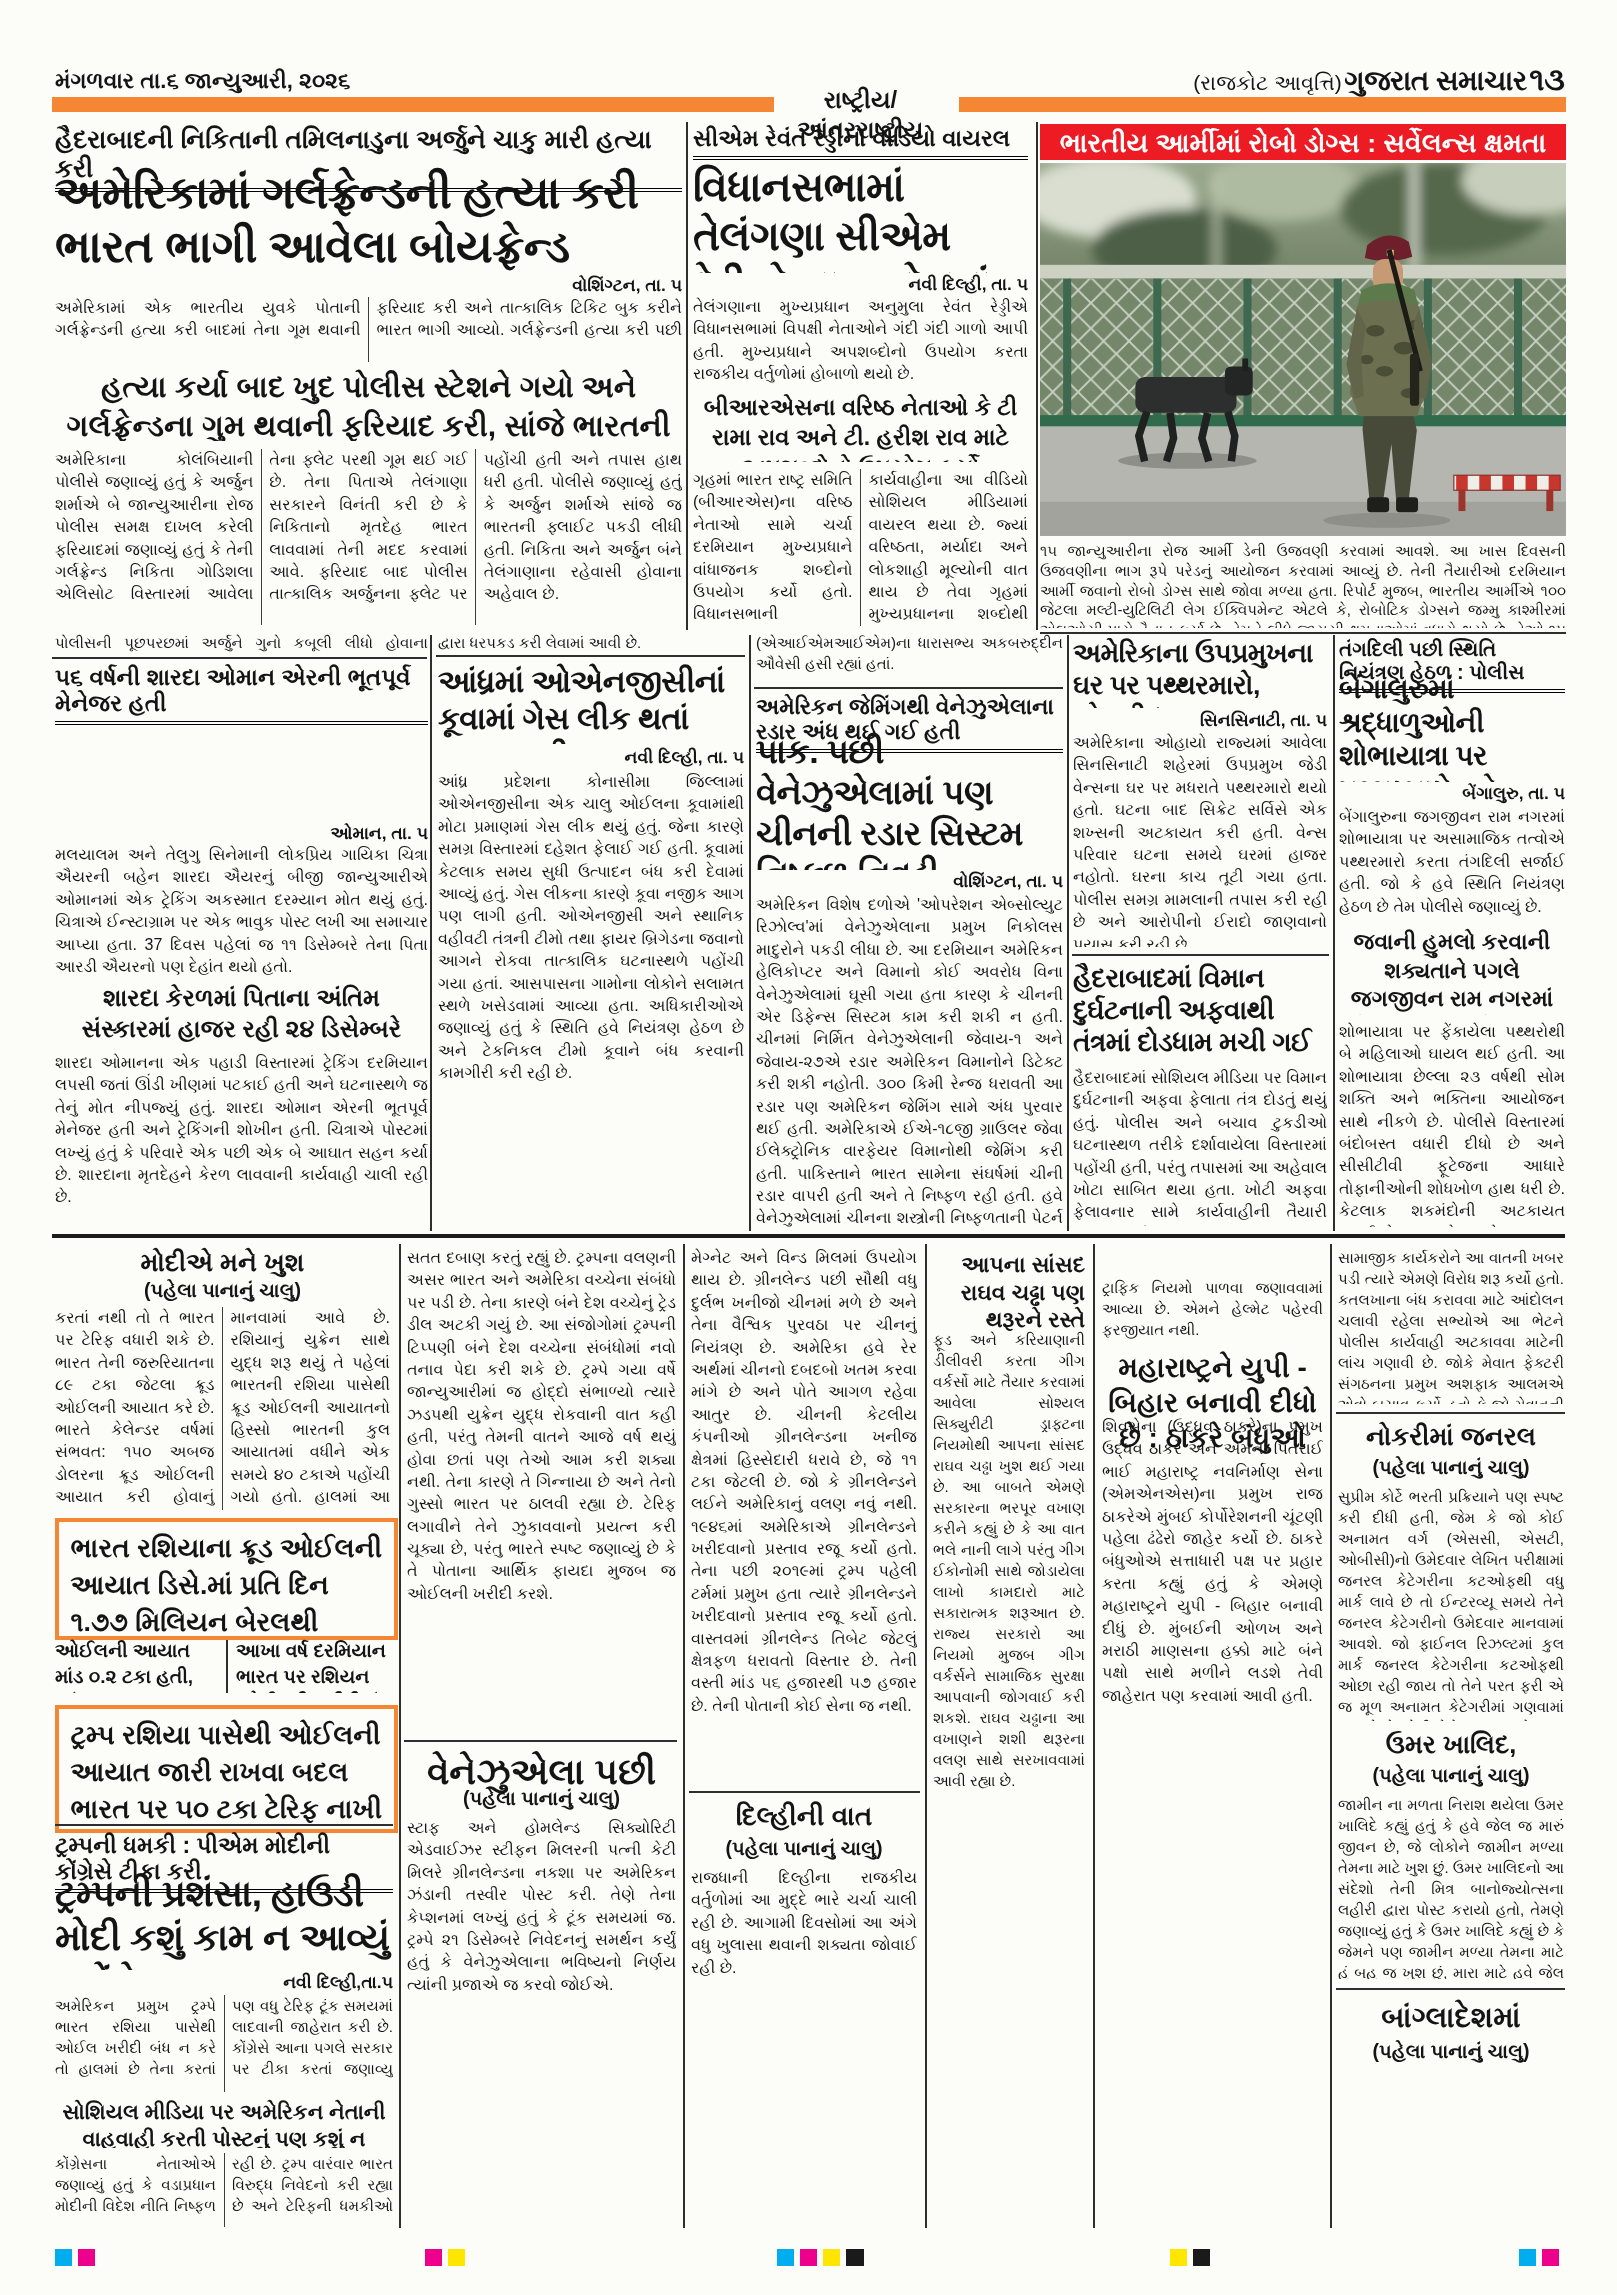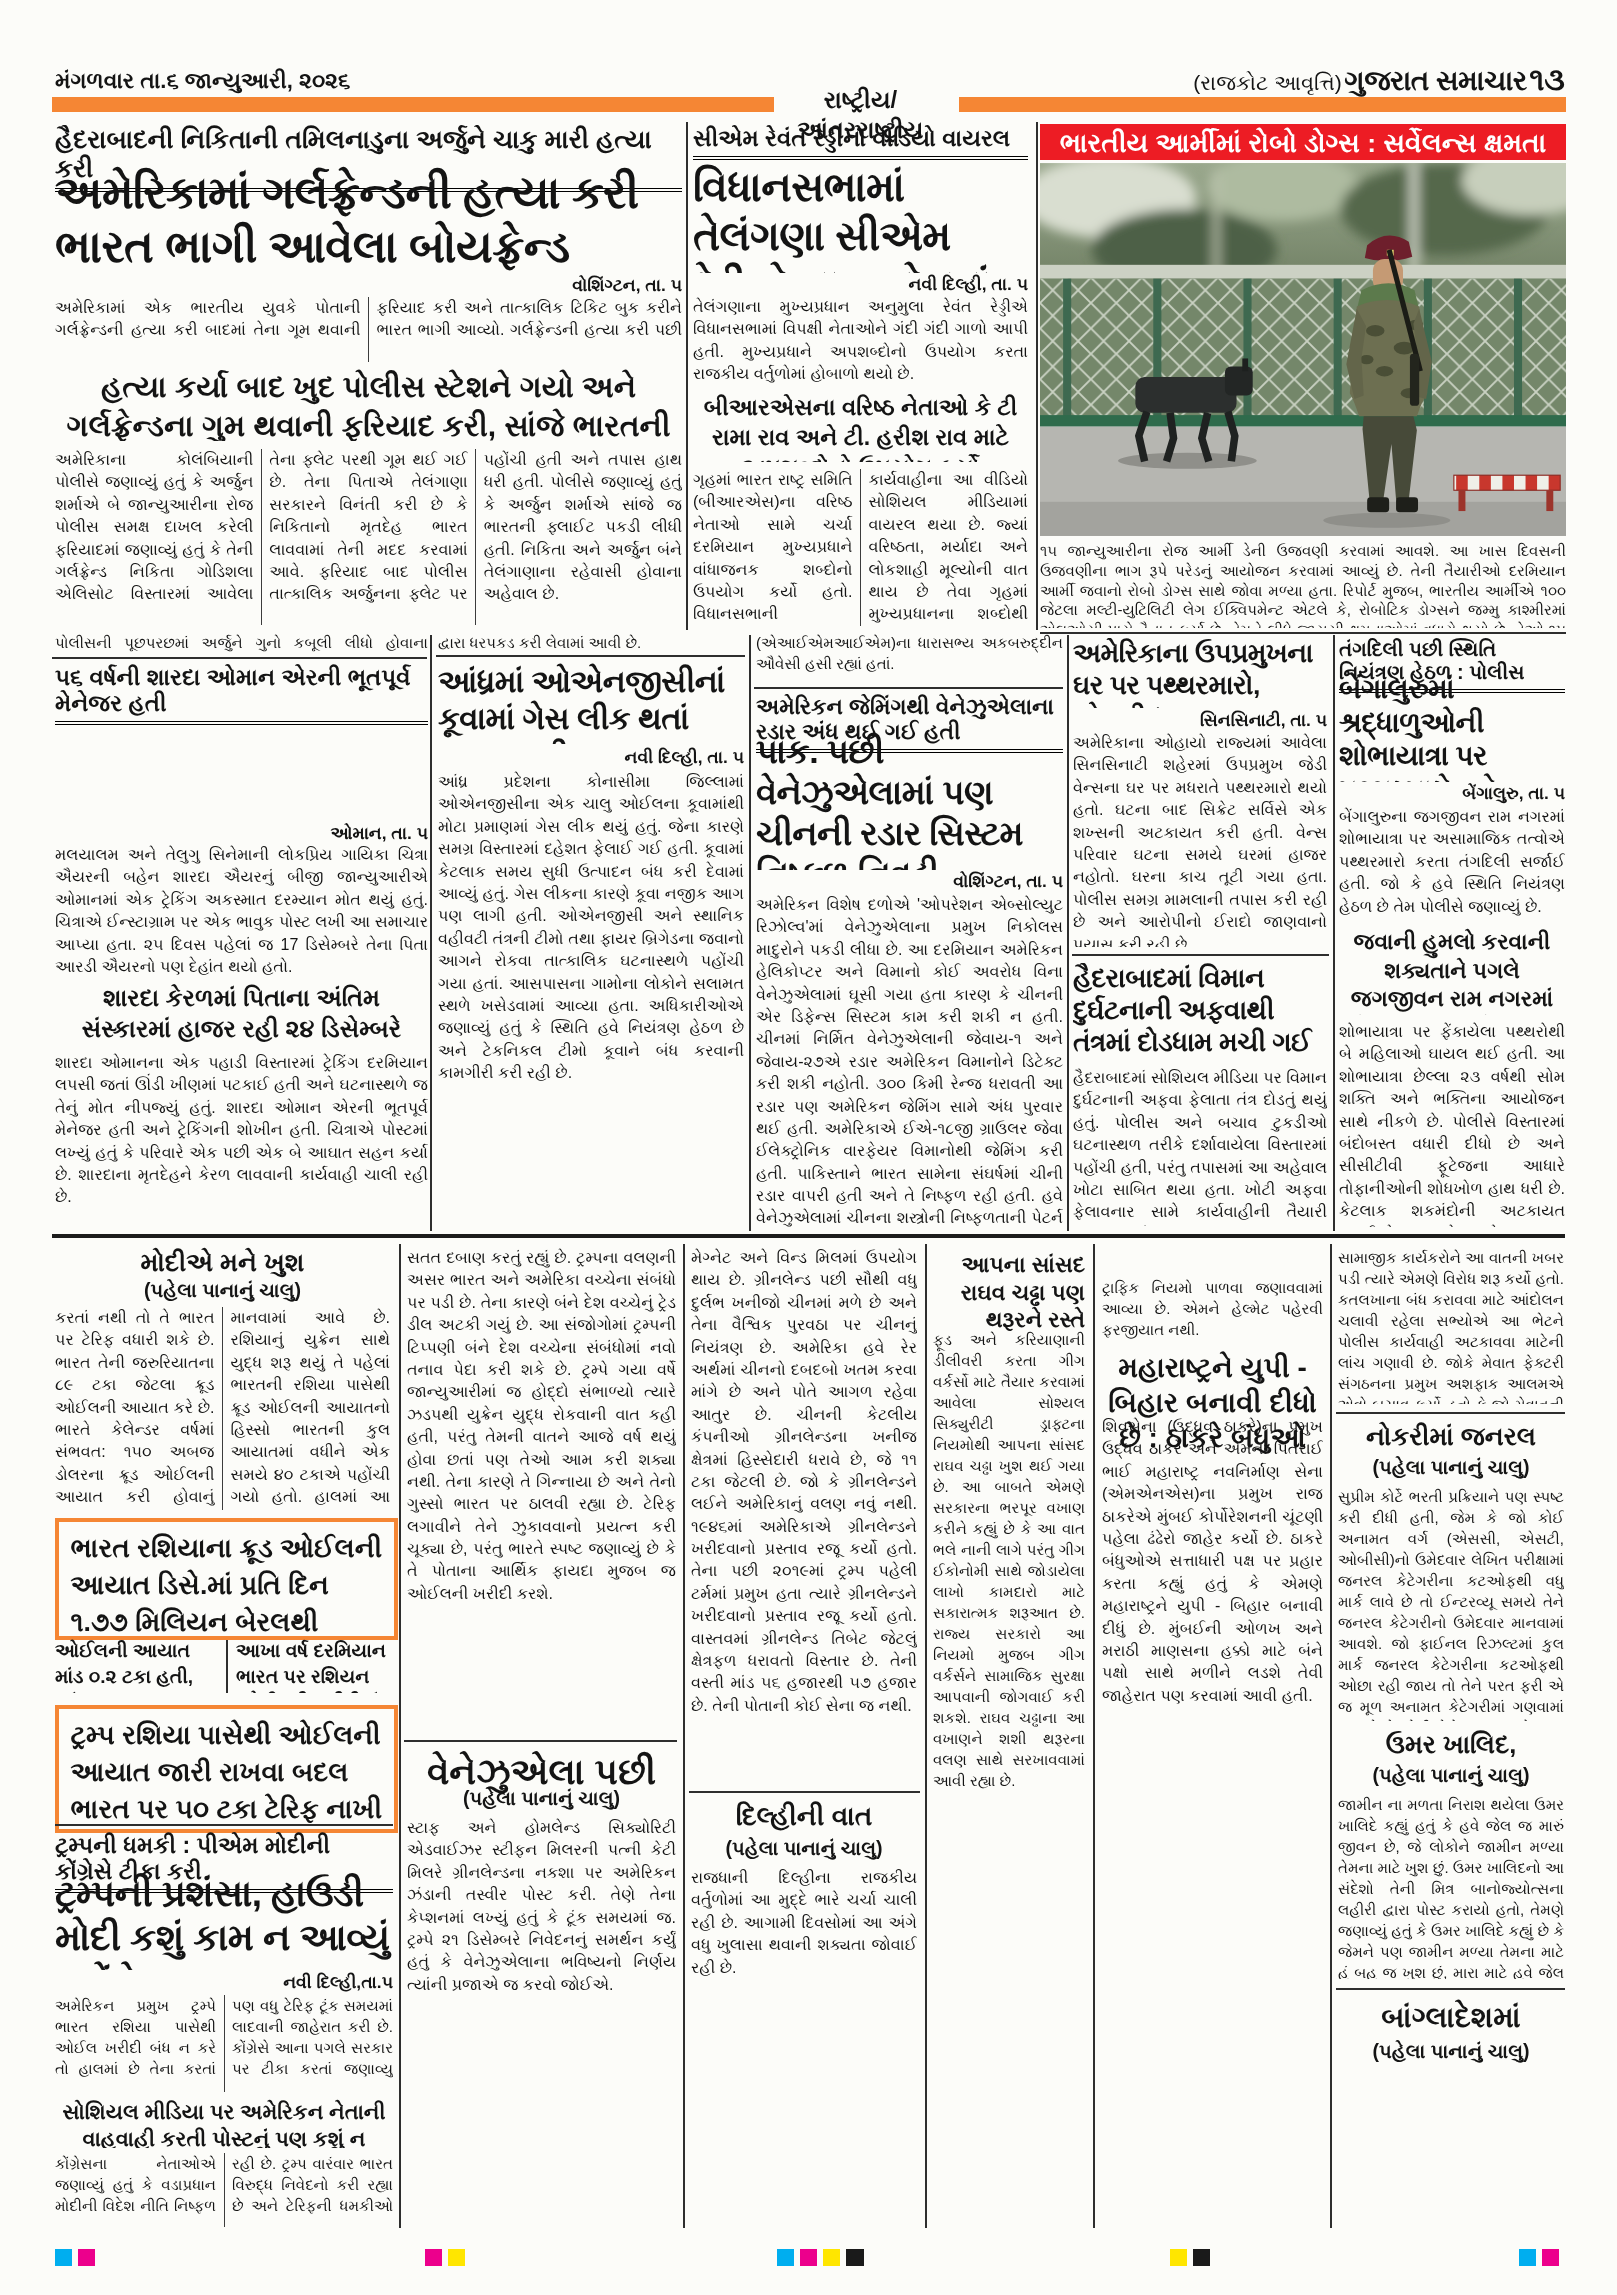--- a/index.html
+++ b/index.html
@@ -157,21 +157,21 @@
   <div class="vr" style="left:430px;top:635px;height:596px;"></div>
   <div class="vr" style="left:749px;top:635px;height:596px;"></div>
   <div class="vr" style="left:1067px;top:635px;height:596px;"></div>
   <div class="vr" style="left:1333px;top:635px;height:596px;"></div>
   <div class="hr" style="left:1040px;top:632px;width:526px;"></div>
 
   <div class="blk bodytxt small" style="left:55px;top:632px;width:373px;height:22px;">પોલીસની પૂછપરછમાં અર્જુને ગુનો કબૂલી લીધો હોવાના અહેવાલ છે.</div>
   <div class="hr" style="left:52px;top:657px;width:375px;"></div>
   <div class="blk kicker" style="left:55px;top:664px;width:373px;font-size:23px;">૫૬ વર્ષની શારદા ઓમાન એરની ભૂતપૂર્વ મેનેજર હતી</div>
   <div class="blk dateline" style="left:55px;top:823px;width:373px;">ઓમાન, તા. ૫</div>
-  <div class="blk bodytxt" style="left:55px;top:844px;width:373px;height:133px;">મલયાલમ અને તેલુગુ સિનેમાની લોકપ્રિય ગાયિકા ચિત્રા ઐયરની બહેન શારદા ઐયરનું બીજી જાન્યુઆરીએ ઓમાનમાં એક ટ્રેકિંગ અકસ્માત દરમ્યાન મોત થયું હતું. ચિત્રાએ ઈન્સ્ટાગ્રામ પર એક ભાવુક પોસ્ટ લખી આ સમાચાર આપ્યા હતા. ૨૫ દિવસ પહેલાં જ 17 ડિસેમ્બરે તેના પિતા આરડી ઐયરનો પણ દેહાંત થયો હતો.</div>
+  <div class="blk bodytxt" style="left:55px;top:844px;width:373px;height:133px;">મલયાલમ અને તેલુગુ સિનેમાની લોકપ્રિય ગાયિકા ચિત્રા ઐયરની બહેન શારદા ઐયરનું બીજી જાન્યુઆરીએ ઓમાનમાં એક ટ્રેકિંગ અકસ્માત દરમ્યાન મોત થયું હતું. ચિત્રાએ ઈન્સ્ટાગ્રામ પર એક ભાવુક પોસ્ટ લખી આ સમાચાર આપ્યા હતા. 37 દિવસ પહેલાં જ ૧૧ ડિસેમ્બરે તેના પિતા આરડી ઐયરનો પણ દેહાંત થયો હતો.</div>
   <div class="blk subhead" style="left:55px;top:982px;width:373px;height:64px;font-size:24px;">શારદા કેરળમાં પિતાના અંતિમ સંસ્કારમાં હાજર રહી ૨૪ ડિસેમ્બરે ઓમાન પાછી ફરી હતી</div>
   <div class="blk bodytxt" style="left:55px;top:1052px;width:373px;height:174px;">શારદા ઓમાનના એક પહાડી વિસ્તારમાં ટ્રેકિંગ દરમિયાન લપસી જતાં ઊંડી ખીણમાં પટકાઈ હતી અને ઘટનાસ્થળે જ તેનું મોત નીપજ્યું હતું. શારદા ઓમાન એરની ભૂતપૂર્વ મેનેજર હતી અને ટ્રેકિંગની શોખીન હતી. ચિત્રાએ પોસ્ટમાં લખ્યું હતું કે પરિવારે એક પછી એક બે આઘાત સહન કર્યા છે. શારદાના મૃતદેહને કેરળ લાવવાની કાર્યવાહી ચાલી રહી છે.</div>
 
   <div class="blk bodytxt small" style="left:438px;top:632px;width:306px;height:21px;">દ્વારા ધરપકડ કરી લેવામાં આવી છે.</div>
   <div class="hr" style="left:436px;top:655px;width:309px;"></div>
   <div class="blk headline" style="left:438px;top:663px;width:306px;height:81px;font-size:31px;">આંધ્રમાં ઓએનજીસીનાં કૂવામાં ગેસ લીક થતાં આગ લાગી</div>
   <div class="blk dateline" style="left:438px;top:747px;width:306px;">નવી દિલ્હી, તા. ૫</div>
   <div class="blk bodytxt" style="left:438px;top:771px;width:306px;height:456px;">આંધ્ર પ્રદેશના કોનાસીમા જિલ્લામાં ઓએનજીસીના એક ચાલુ ઓઈલના કૂવામાંથી મોટા પ્રમાણમાં ગેસ લીક થયું હતું. જેના કારણે સમગ્ર વિસ્તારમાં દહેશત ફેલાઈ ગઈ હતી. કૂવામાં કેટલાક સમય સુધી ઉત્પાદન બંધ કરી દેવામાં આવ્યું હતું. ગેસ લીકના કારણે કૂવા નજીક આગ પણ લાગી હતી. ઓએનજીસી અને સ્થાનિક વહીવટી તંત્રની ટીમો તથા ફાયર બ્રિગેડના જવાનો આગને રોકવા તાત્કાલિક ઘટનાસ્થળે પહોંચી ગયા હતાં. આસપાસના ગામોના લોકોને સલામત સ્થળે ખસેડવામાં આવ્યા હતા. અધિકારીઓએ જણાવ્યું હતું કે સ્થિતિ હવે નિયંત્રણ હેઠળ છે અને ટેકનિકલ ટીમો કૂવાને બંધ કરવાની કામગીરી કરી રહી છે.</div>
 
   <div class="blk bodytxt small" style="left:756px;top:632px;width:307px;height:46px;">(એઆઈએમઆઈએમ)ના ધારાસભ્ય અકબરુદ્દીન ઔવેસી હસી રહ્યાં હતાં.</div>

